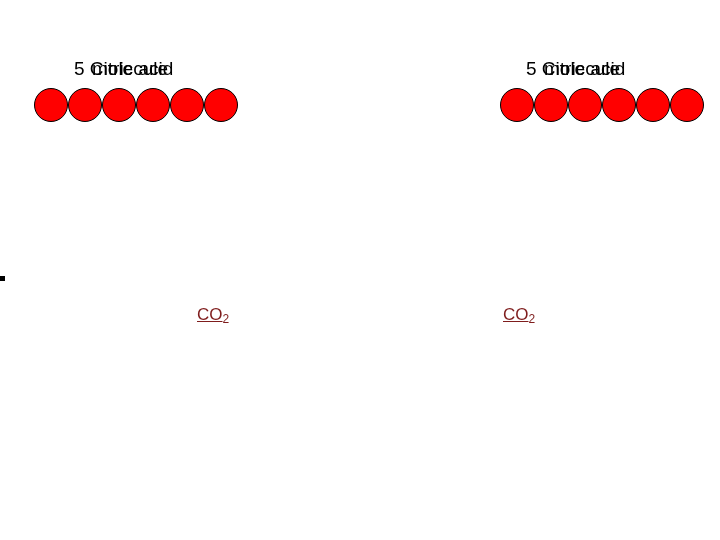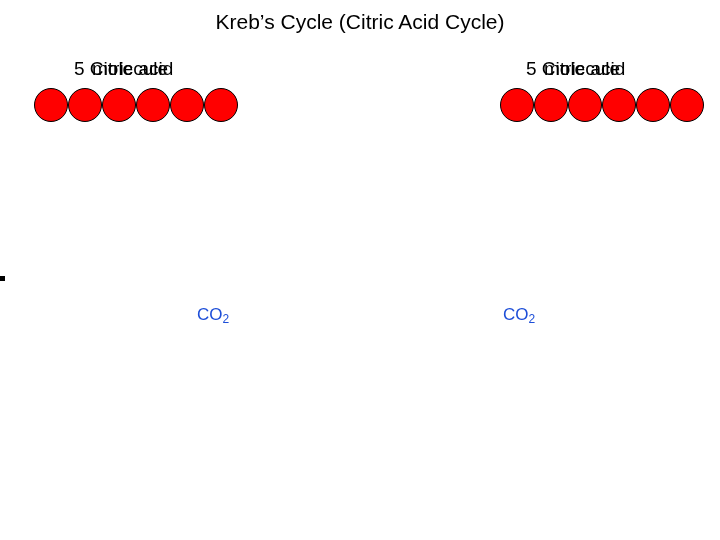--- a/index.html
+++ b/index.html
@@ -84,23 +84,24 @@
     background: #ff0000;
     border: 1px solid #000000;
     box-sizing: border-box;
   }
 
   
   .co2-label {
     position: absolute;
     font-size: 17px;
     line-height: 20px;
-    color: #1d4ed8;
+    color: #7f1d1d;
     white-space: nowrap;
     font-family: "Liberation Sans", sans-serif;
+    text-decoration: underline;
   }
   .co2-label .sub {
     font-size: 12px;
     vertical-align: baseline;
     position: relative;
     top: 3px;
   }
   #co2-label-left  { left: 197px; top: 305px; }
   #co2-label-right { left: 503px; top: 305px; }
 
@@ -112,21 +113,20 @@
     width: 5px;
     height: 5px;
     background: #000000;
   }
 </style>
 </head>
 <body>
 
 <div class="slide">
 
-  <div class="slide-title">Kreb’s Cycle (Citric Acid Cycle)</div>
 
   <div class="molecule-group" id="molecule-group-left">
 
     <div class="overlap-label">
       <span class="run run-a">5 Citric acid</span>
       <span class="run run-b">molecule</span>
     </div>
 
     <div class="atom-row">
       <span class="atom" style="left:6px"></span>

